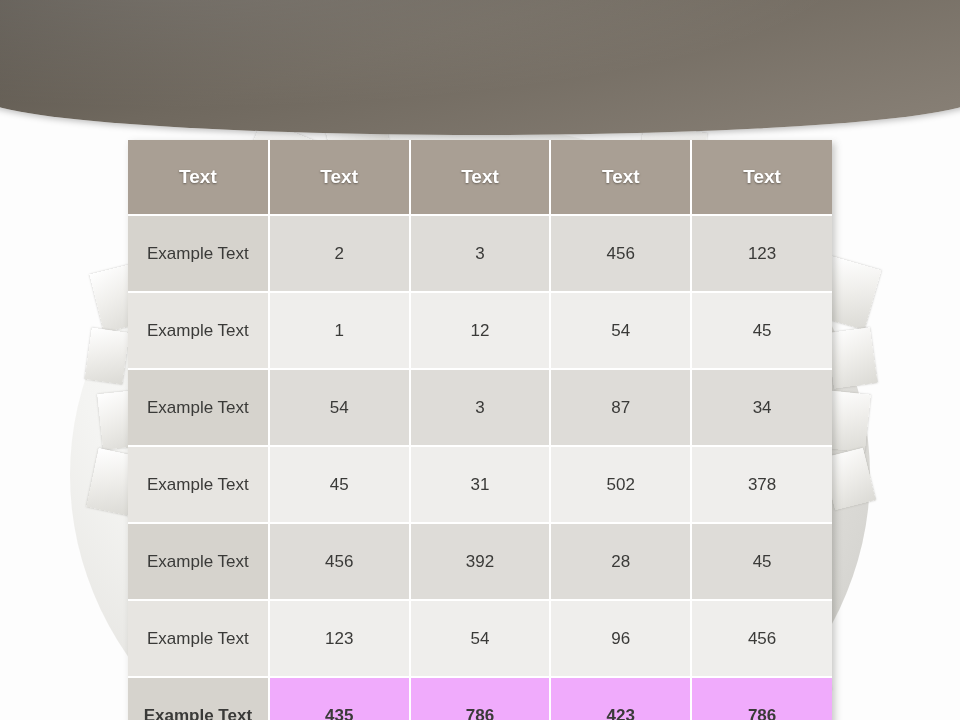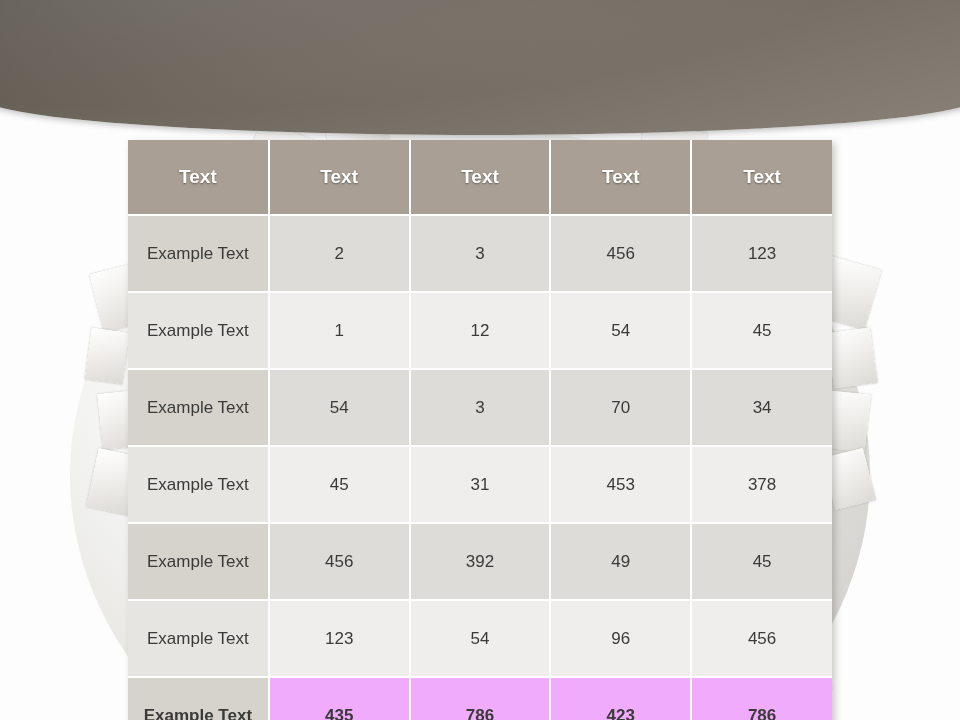--- a/index.html
+++ b/index.html
@@ -196,35 +196,35 @@
           <td class="first-col">Example Text</td>
           <td>1</td>
           <td>12</td>
           <td>54</td>
           <td>45</td>
         </tr>
         <tr class="row-odd">
           <td class="first-col">Example Text</td>
           <td>54</td>
           <td>3</td>
-          <td>70</td>
+          <td>87</td>
           <td>34</td>
         </tr>
         <tr class="row-even">
           <td class="first-col">Example Text</td>
           <td>45</td>
           <td>31</td>
-          <td>453</td>
+          <td>502</td>
           <td>378</td>
         </tr>
         <tr class="row-odd">
           <td class="first-col">Example Text</td>
           <td>456</td>
           <td>392</td>
-          <td>49</td>
+          <td>28</td>
           <td>45</td>
         </tr>
         <tr class="row-even">
           <td class="first-col">Example Text</td>
           <td>123</td>
           <td>54</td>
           <td>96</td>
           <td>456</td>
         </tr>
         <tr class="total">

